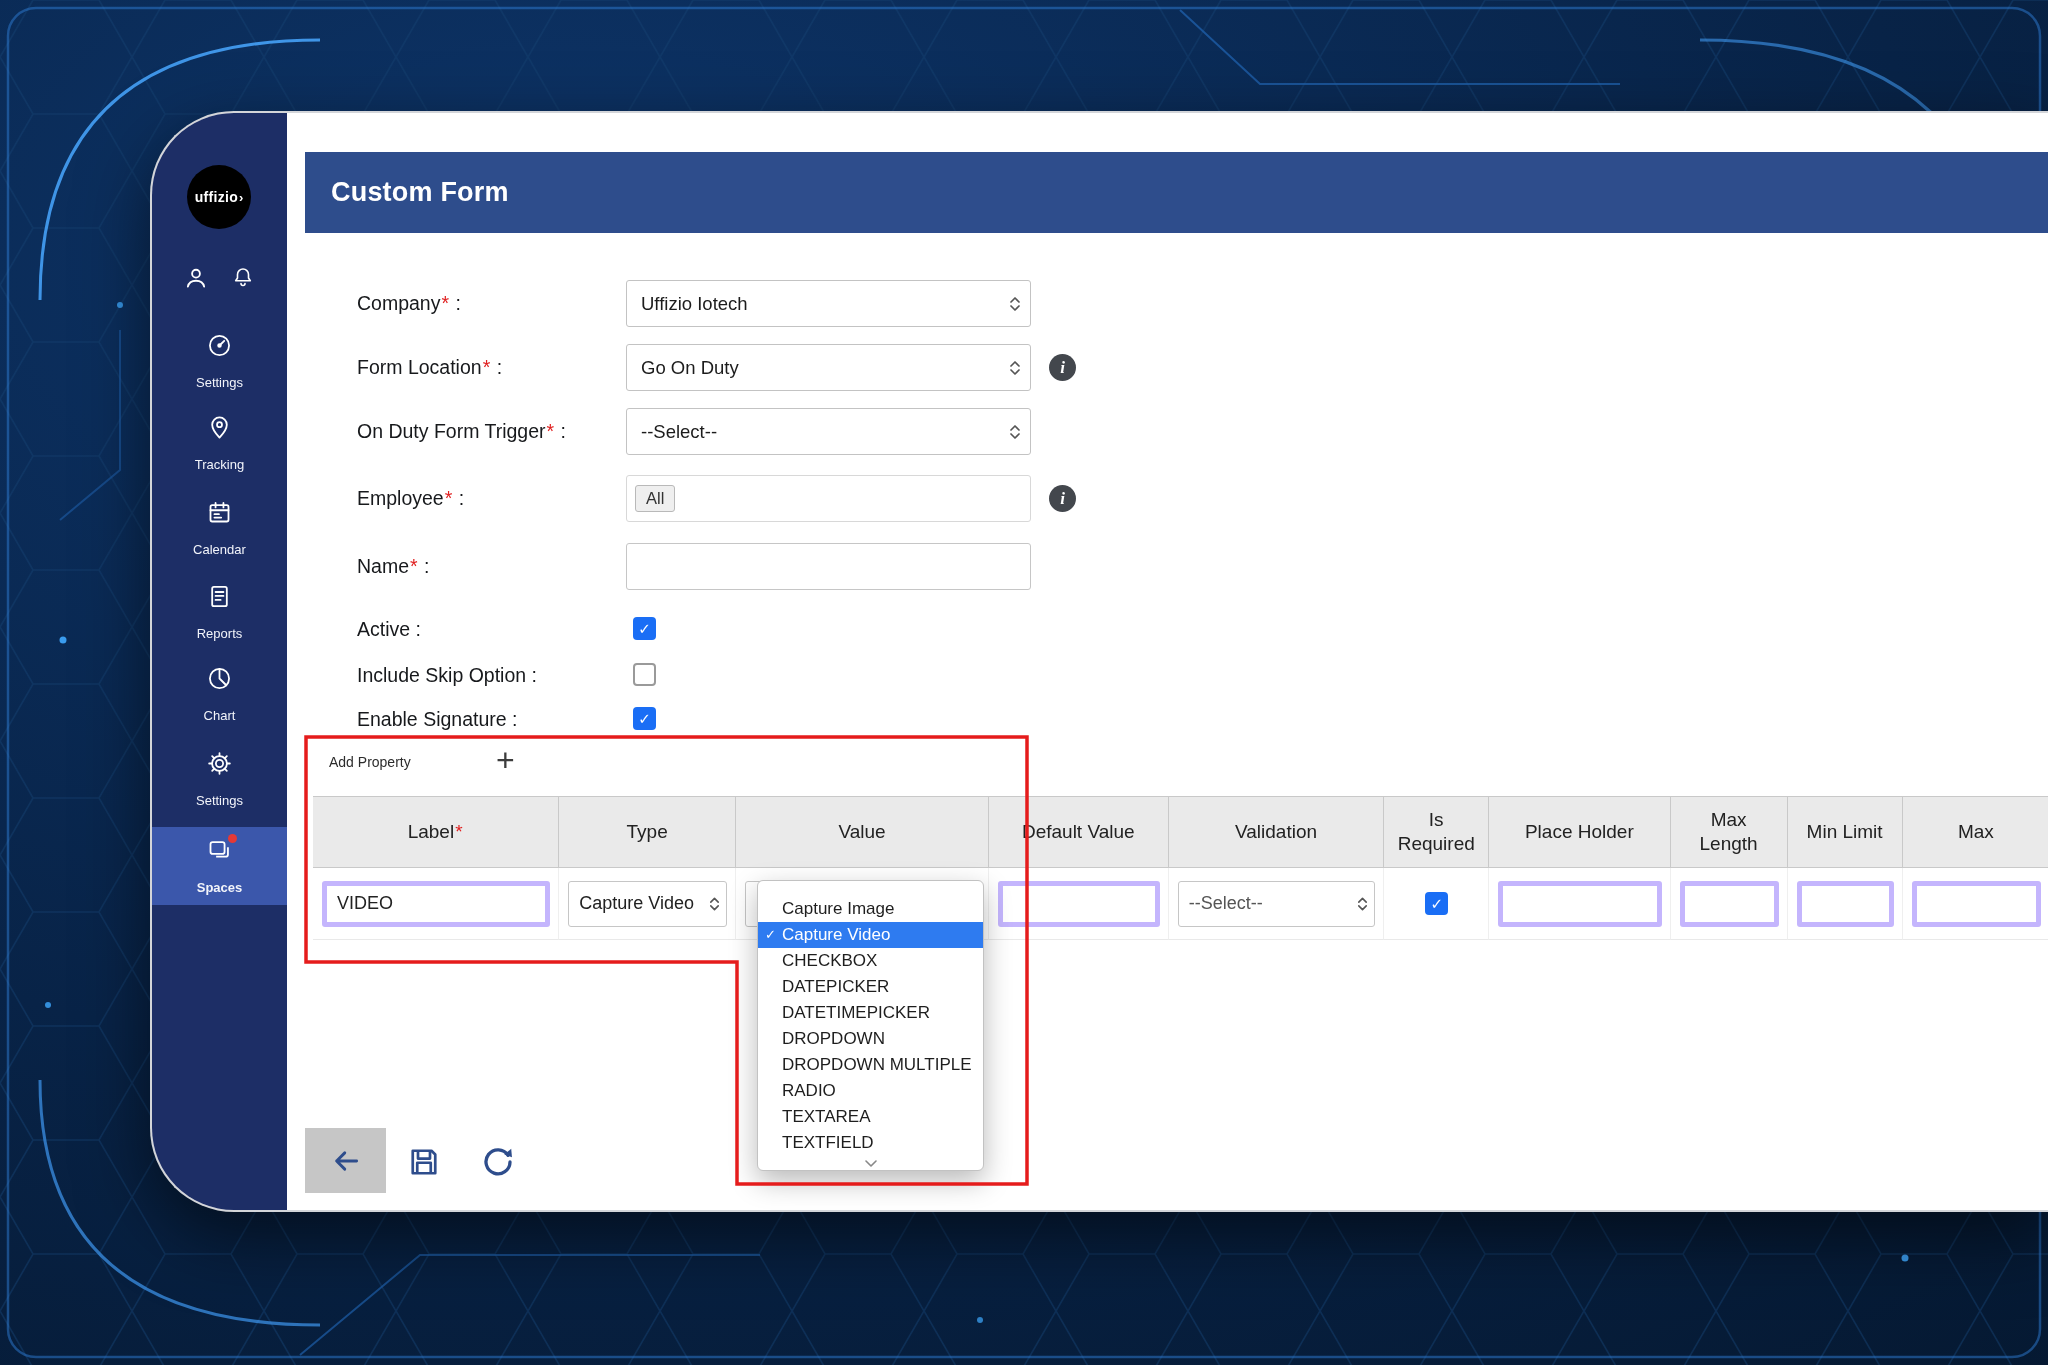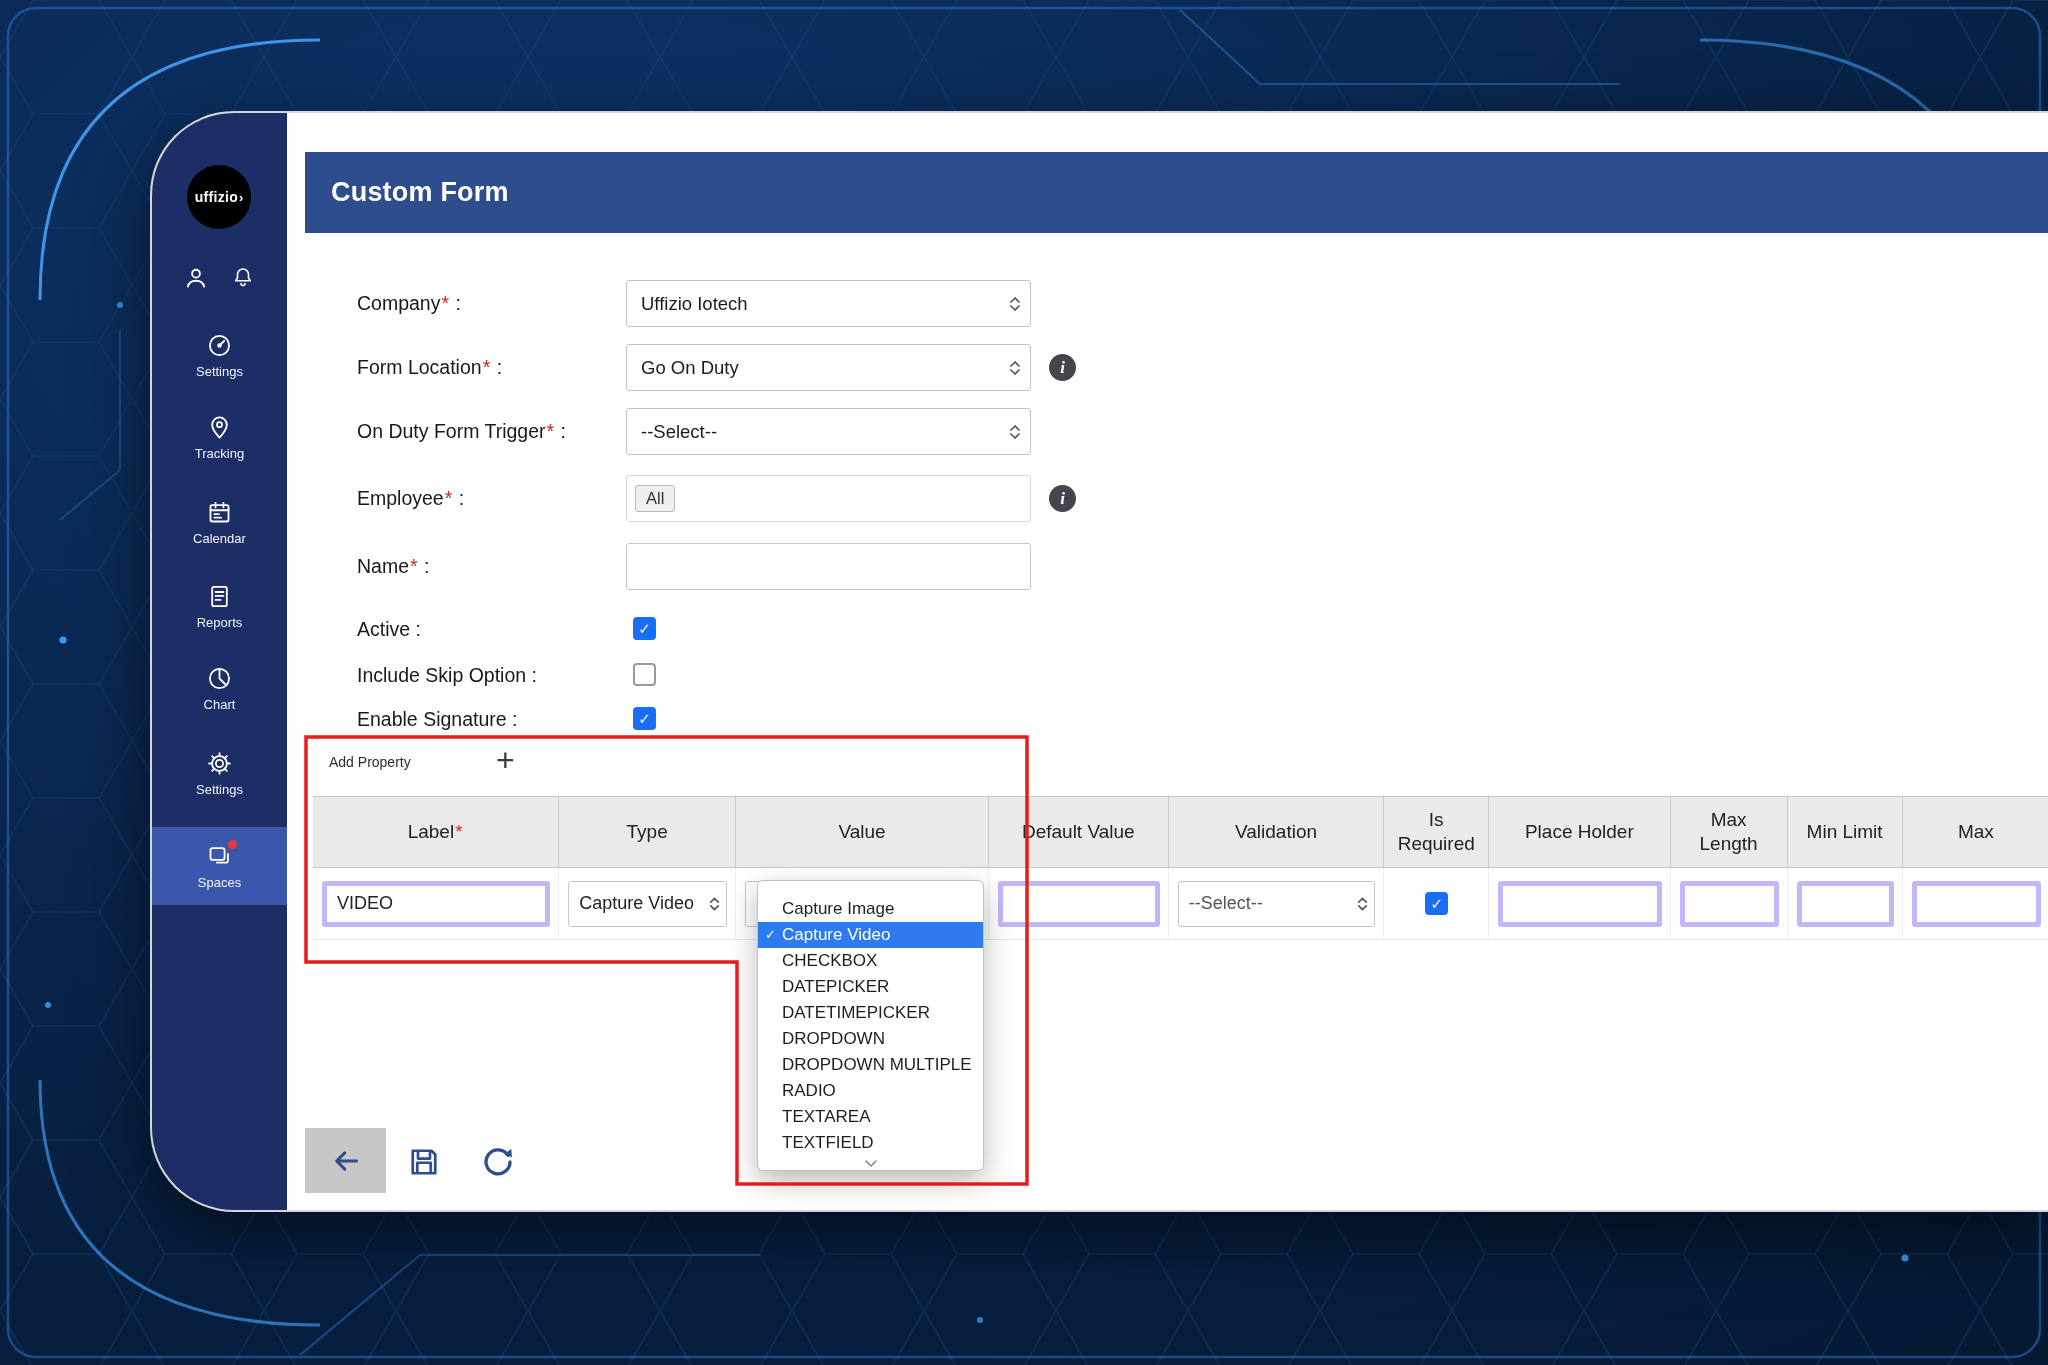--- a/index.html
+++ b/index.html
@@ -22,22 +22,22 @@
   
   .sidebar{position:absolute;left:0;top:0;bottom:0;width:135px;background:#1d2e66;border-radius:82px 0 0 82px;}
   .logo{position:absolute;left:35px;top:52px;width:64px;height:64px;border-radius:50%;
     background:#000;display:flex;align-items:center;justify-content:center;color:#fff;}
   .logo .lt{font-size:14px;font-weight:700;letter-spacing:.3px;}
   .logo .la{font-size:13px;margin-left:1px;font-weight:700;}
   .topicons{position:absolute;left:0;top:152px;width:135px;display:flex;justify-content:center;gap:22px;}
   .topicons .ic{width:26px;height:26px;}
   .si{position:absolute;left:0;width:135px;display:flex;flex-direction:column;align-items:center;color:#fff;}
   .si .ic{width:27px;height:27px;position:relative;}
-  .si .lbl{margin-top:5px;font-size:13px;color:#f2f4fa;}
-  .si.active{background:#3b57ab;}
+  .si .lbl{margin-top:16px;font-size:13px;color:#f2f4fa;}
+  .si.active{background:#3b57ab;font-weight:bold;}
   .reddot{position:absolute;right:-4px;top:-3px;width:9px;height:9px;border-radius:50%;background:#e53935;}
 
   
   .titlebar{position:absolute;left:153px;top:39px;right:0;height:81px;background:#2e4d8c;display:flex;align-items:center;}
   .titlebar h1{margin:0 0 0 26px;font-size:27px;font-weight:600;color:#fff;letter-spacing:.2px;}
 
   
   .frow{position:absolute;left:0;right:0;height:47px;}
   .flabel{position:absolute;left:205px;top:0;height:47px;display:flex;align-items:center;
     font-size:19.5px;color:#17191c;white-space:pre;}

